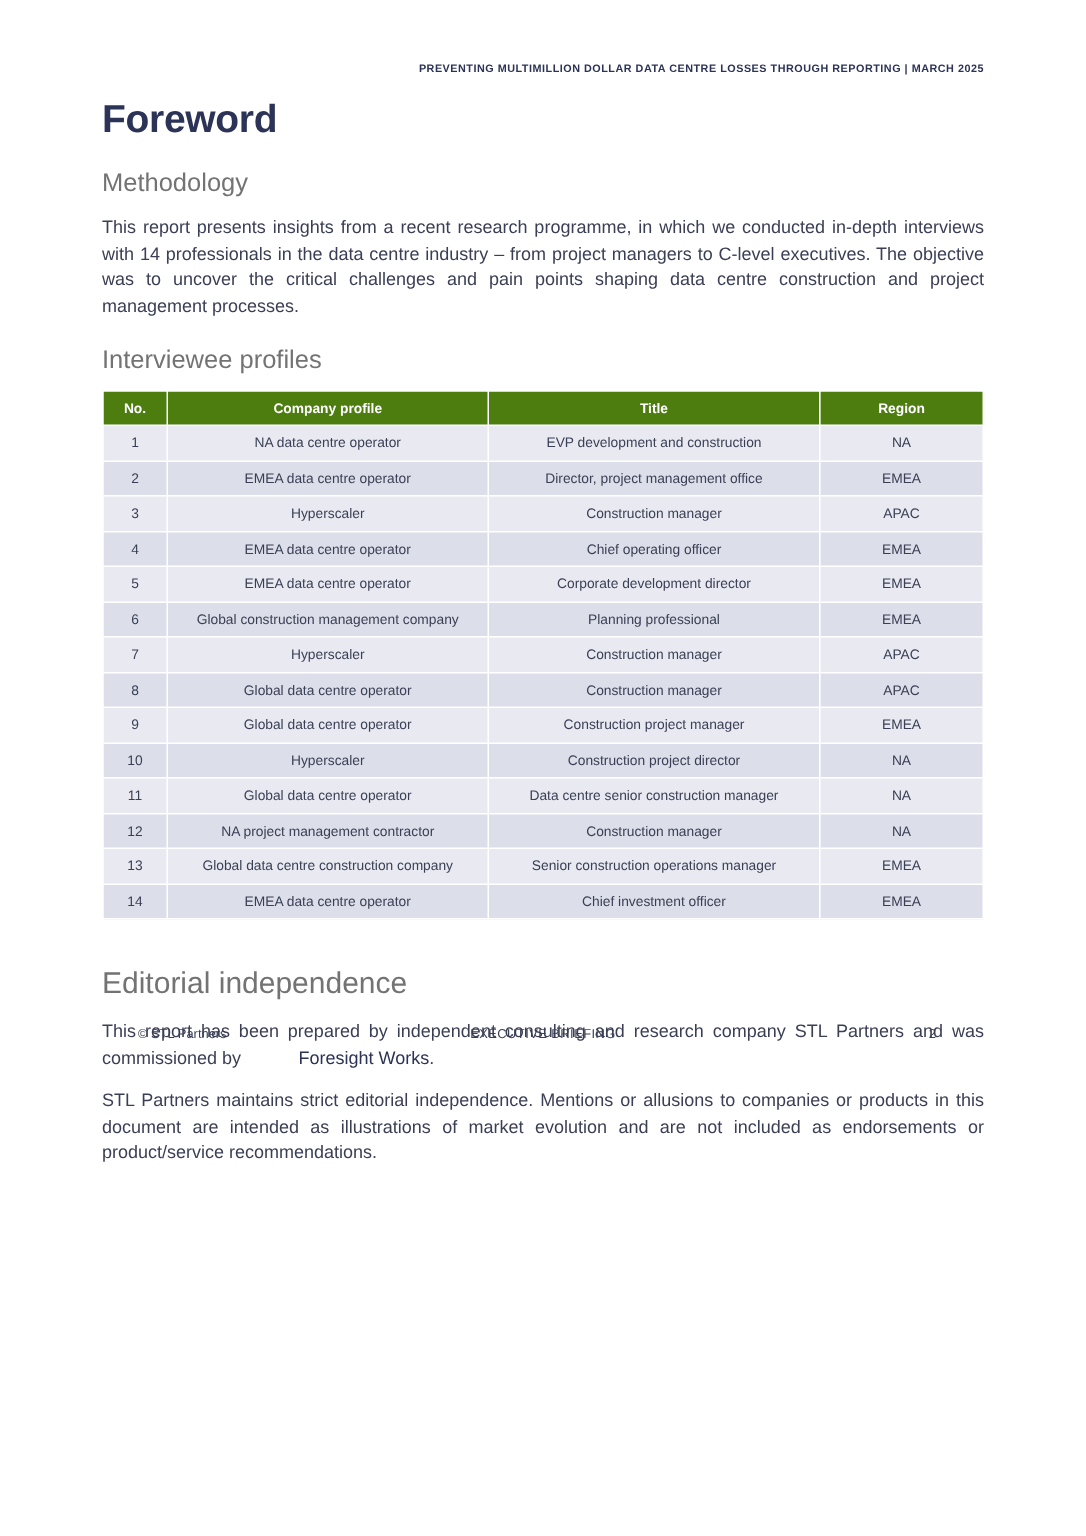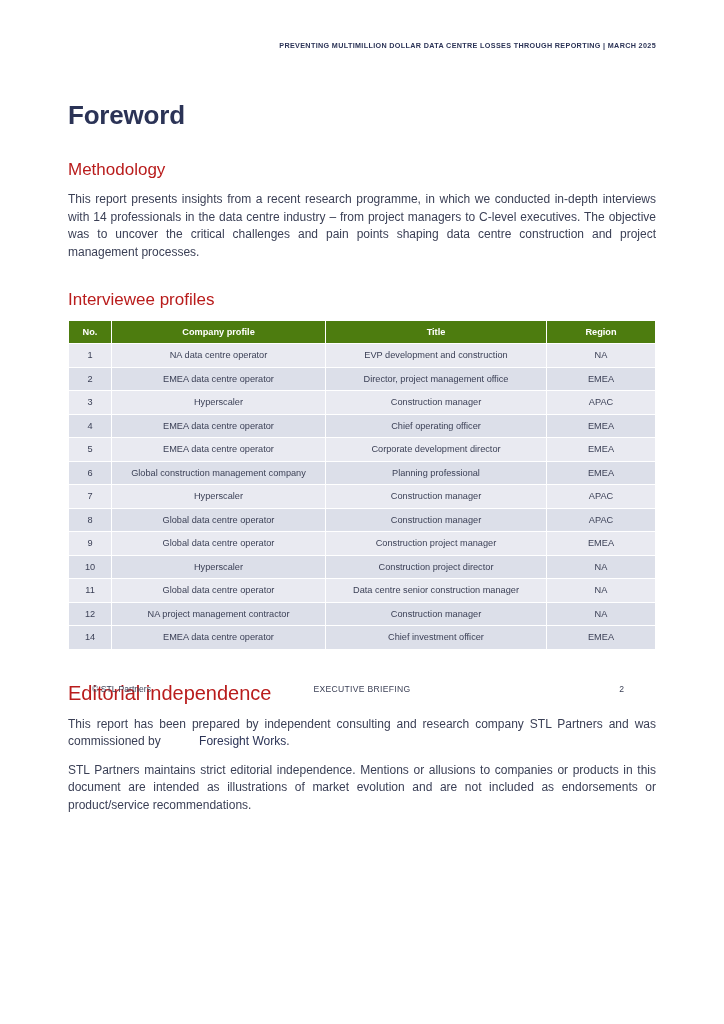--- a/index.html
+++ b/index.html
@@ -29,31 +29,31 @@
     left: 68px;
     text-align: right;
     font-size: 7.2px;
     letter-spacing: 0.35px;
     color: #2b3356;
     font-weight: 600;
     white-space: nowrap;
   }
   h1.title {
     margin: 0;
-    padding-top: 100px;
+    padding-top: 64px;
     font-size: 26px;
     font-weight: bold;
     color: #2b3356;
     letter-spacing: -0.2px;
   }
   h2.section {
-    margin: 29px 0 0 0;
+    margin: 17px 0 0 0;
     font-size: 17px;
     font-weight: normal;
-    color: #b91c1c;
+    color: #737373;
   }
   h2.section.big {
     font-size: 20px;
     margin-top: 32px;
   }
   p.body {
     margin: 11px 0 0 0;
     font-size: 12px;
     line-height: 17.5px;
     text-align: justify;
@@ -196,20 +196,26 @@
         <td class="company">Global data centre operator</td>
         <td>Data centre senior construction manager</td>
         <td class="region">NA</td>
       </tr>
       <tr class="even">
         <td class="no">12</td>
         <td class="company">NA project management contractor</td>
         <td>Construction manager</td>
         <td class="region">NA</td>
       </tr>
+      <tr class="odd">
+        <td class="no">13</td>
+        <td class="company">Global data centre construction company</td>
+        <td>Senior construction operations manager</td>
+        <td class="region">EMEA</td>
+      </tr>
       <tr class="even">
         <td class="no">14</td>
         <td class="company">EMEA data centre operator</td>
         <td>Chief investment officer</td>
         <td class="region">EMEA</td>
       </tr>
     </tbody>
   </table>
 
   <h2 class="section big">Editorial independence</h2>

